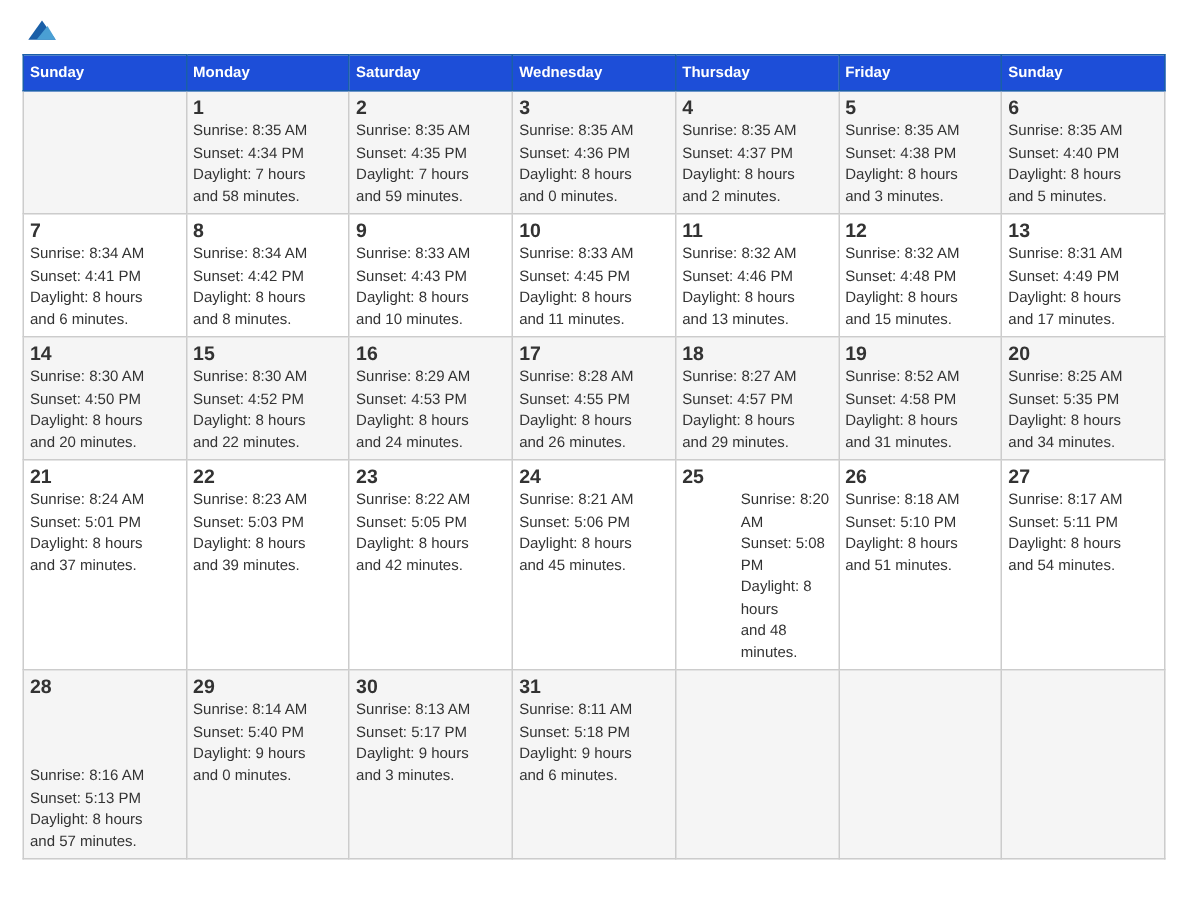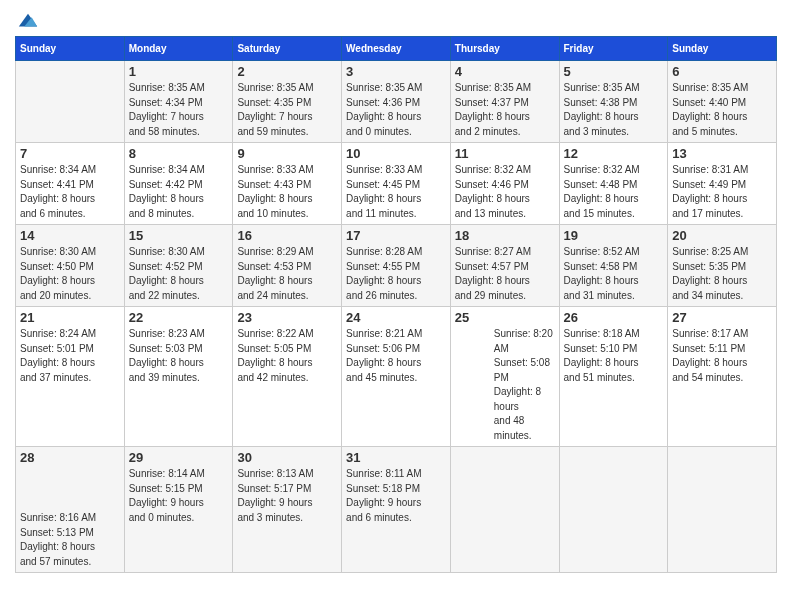--- a/index.html
+++ b/index.html
@@ -321,21 +321,21 @@
           <td>
             <span class="day-number">28</span>
             <div class="day-info" style="white-space: pre-line; margin-top: 46px;">Sunrise: 8:16 AM
 Sunset: 5:13 PM
 Daylight: 8 hours
 and 57 minutes.</div>
           </td>
           <td>
             <span class="day-number">29</span>
             <div class="day-info" style="white-space: pre-line;">Sunrise: 8:14 AM
-Sunset: 5:15 PM
+Sunset: 5:40 PM
 Daylight: 9 hours
 and 0 minutes.</div>
           </td>
           <td>
             <span class="day-number">30</span>
             <div class="day-info" style="white-space: pre-line;">Sunrise: 8:13 AM
 Sunset: 5:17 PM
 Daylight: 9 hours
 and 3 minutes.</div>
           </td>

